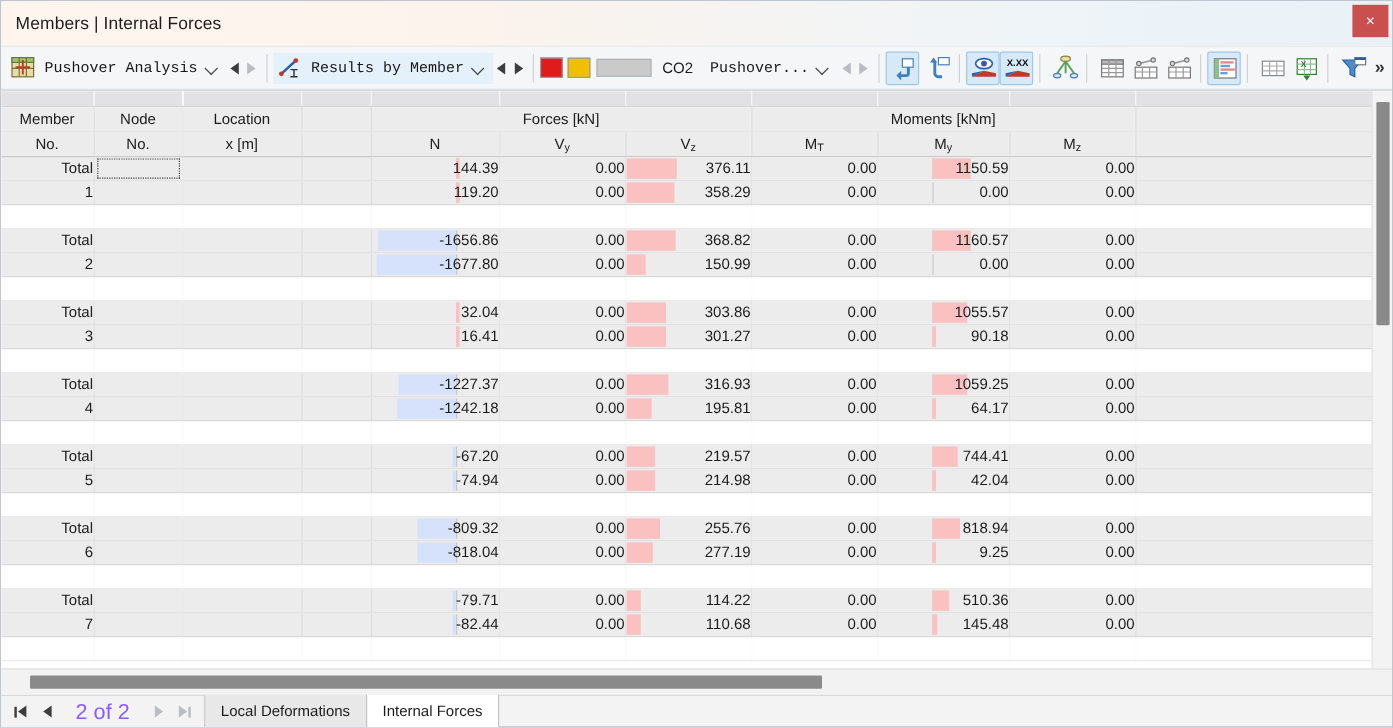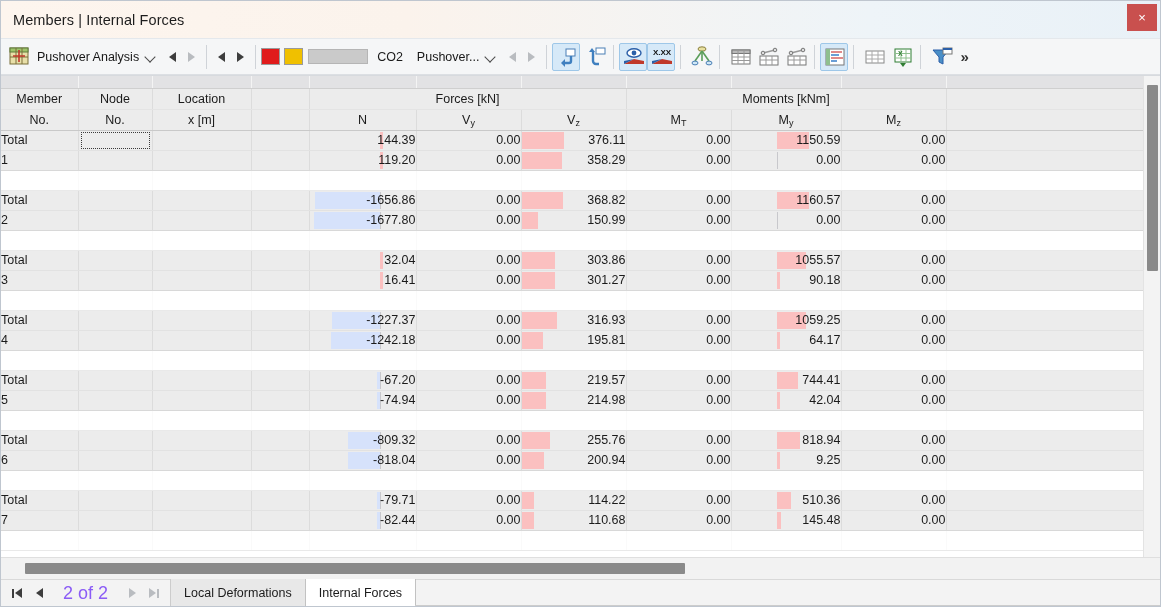--- a/index.html
+++ b/index.html
@@ -64,21 +64,21 @@
     border-bottom: 1px solid #dcdfe3;
     padding-left: 5px;
     overflow: hidden;
   }
   .tb-sep {
     width: 1px; height: 24px; background: #cfd3d8;
     margin: 0 5px; flex: 0 0 1px;
   }
   .combo {
     display: flex; align-items: center; height: 26px;
-    padding: 0 2px; cursor: pointer; white-space: nowrap;
+    padding: 0 2px; cursor: pointer; white-space: nowrap; font-family: Liberation Mono, monospace;
   }
   .combo.active { background: #e4f0fa; }
   .combo .lbl { font-size: 12.5px; color: #171717; margin: 0 6px 0 5px; }
   .chev {
     width: 12px; height: 12px; position: relative; margin-right: 4px;
   }
   .chev::before {
     content: ""; position: absolute; left: 1px; top: 2px;
     width: 7px; height: 7px;
     border-left: 1.4px solid #4a4a4a; border-bottom: 1.4px solid #4a4a4a;
@@ -140,21 +140,21 @@
     background: #ececec;
     text-align: center;
     height: 21px;
     border-bottom: 1px solid #dadada;
   }
   tr.hdr1 th { border-bottom: 1px solid #e4e4e4; }
   tr.hdr2 th { border-bottom: 1px solid #c9c9c9; }
 
   td.rowhdr {
     background: #e0e0e0;
-    text-align: left;
+    text-align: right;
     border-right: 1px solid #c8c8c8;
   }
   tr.datarow td { height: 20px; background: #ececec; border-bottom: 1px solid #e2e2e2; }
   tr.datarow.second td { border-bottom: 1px solid #d8d8d8; }
   tr.spacer td { height: 20px; background: #ffffff; border-right: 1px solid #fafafa; border-bottom: 1px solid #e9e9e9; }
 
   td.num { position: relative; text-align: right; padding-right: 6px; }
   td.num .v { position: relative; z-index: 2; }
   .bar {
     position: absolute; top: 1px; bottom: 1px;
@@ -248,20 +248,32 @@
     </div>
     <div class="navbtn">
         <i class="tri-l"></i>
       </div>
     <div class="navbtn">
         <i class="tri-r dim"></i>
       </div>
 
     <div class="tb-sep"></div>
 
+    <div class="combo active">
+      <span class="ic">
+        <svg width="22" height="22" viewBox="0 0 22 22">
+          <line x1="4" y1="17" x2="17" y2="5" stroke="#2b5fa8" stroke-width="2"></line>
+          <circle cx="4.5" cy="16.5" r="2" fill="#c0392b"></circle>
+          <circle cx="16.5" cy="5.5" r="2" fill="#c0392b"></circle>
+          <path d="M12 13h6M15 13v6M12 19h6" stroke="#333" stroke-width="1.2" fill="none"></path>
+        </svg>
+      </span>
+      <span class="lbl">Results by Member</span>
+      <span class="chev"></span>
+    </div>
     <div class="navbtn">
         <i class="tri-l"></i>
       </div>
     <div class="navbtn">
         <i class="tri-r"></i>
       </div>
 
     <div class="tb-sep"></div>
 
     <div class="swatch" style="background:#e01b1b"></div>
@@ -674,21 +686,21 @@
             <td class="num"><span class="v">0.00</span></td>
             <td></td>
           </tr>
           <tr class="datarow second">
             <td class="rowhdr">6</td>
             <td></td>
             <td></td>
             <td></td>
             <td class="num"><div class="zline" style="left: 70.62px;"></div><div class="bar neg" style="left: 38.5256px; width: 32.0944px;"></div><span class="v">-818.04</span></td>
             <td class="num"><span class="v">0.00</span></td>
-            <td class="num"><div class="bar pos" style="left: 0px; width: 22.4454px;"></div><span class="v">200.94</span></td>
+            <td class="num"><div class="bar pos" style="left: 0px; width: 22.4454px;"></div><span class="v">277.19</span></td>
             <td class="num"><span class="v">0.00</span></td>
             <td class="num"><div class="zline" style="left: 45.1px;"></div><div class="bar pos" style="left: 45.1px; width: 3px;"></div><span class="v">9.25</span></td>
             <td class="num"><span class="v">0.00</span></td>
             <td></td>
           </tr>
           <tr class="spacer">
             <td></td>
             <td></td>
             <td></td>
             <td></td>

